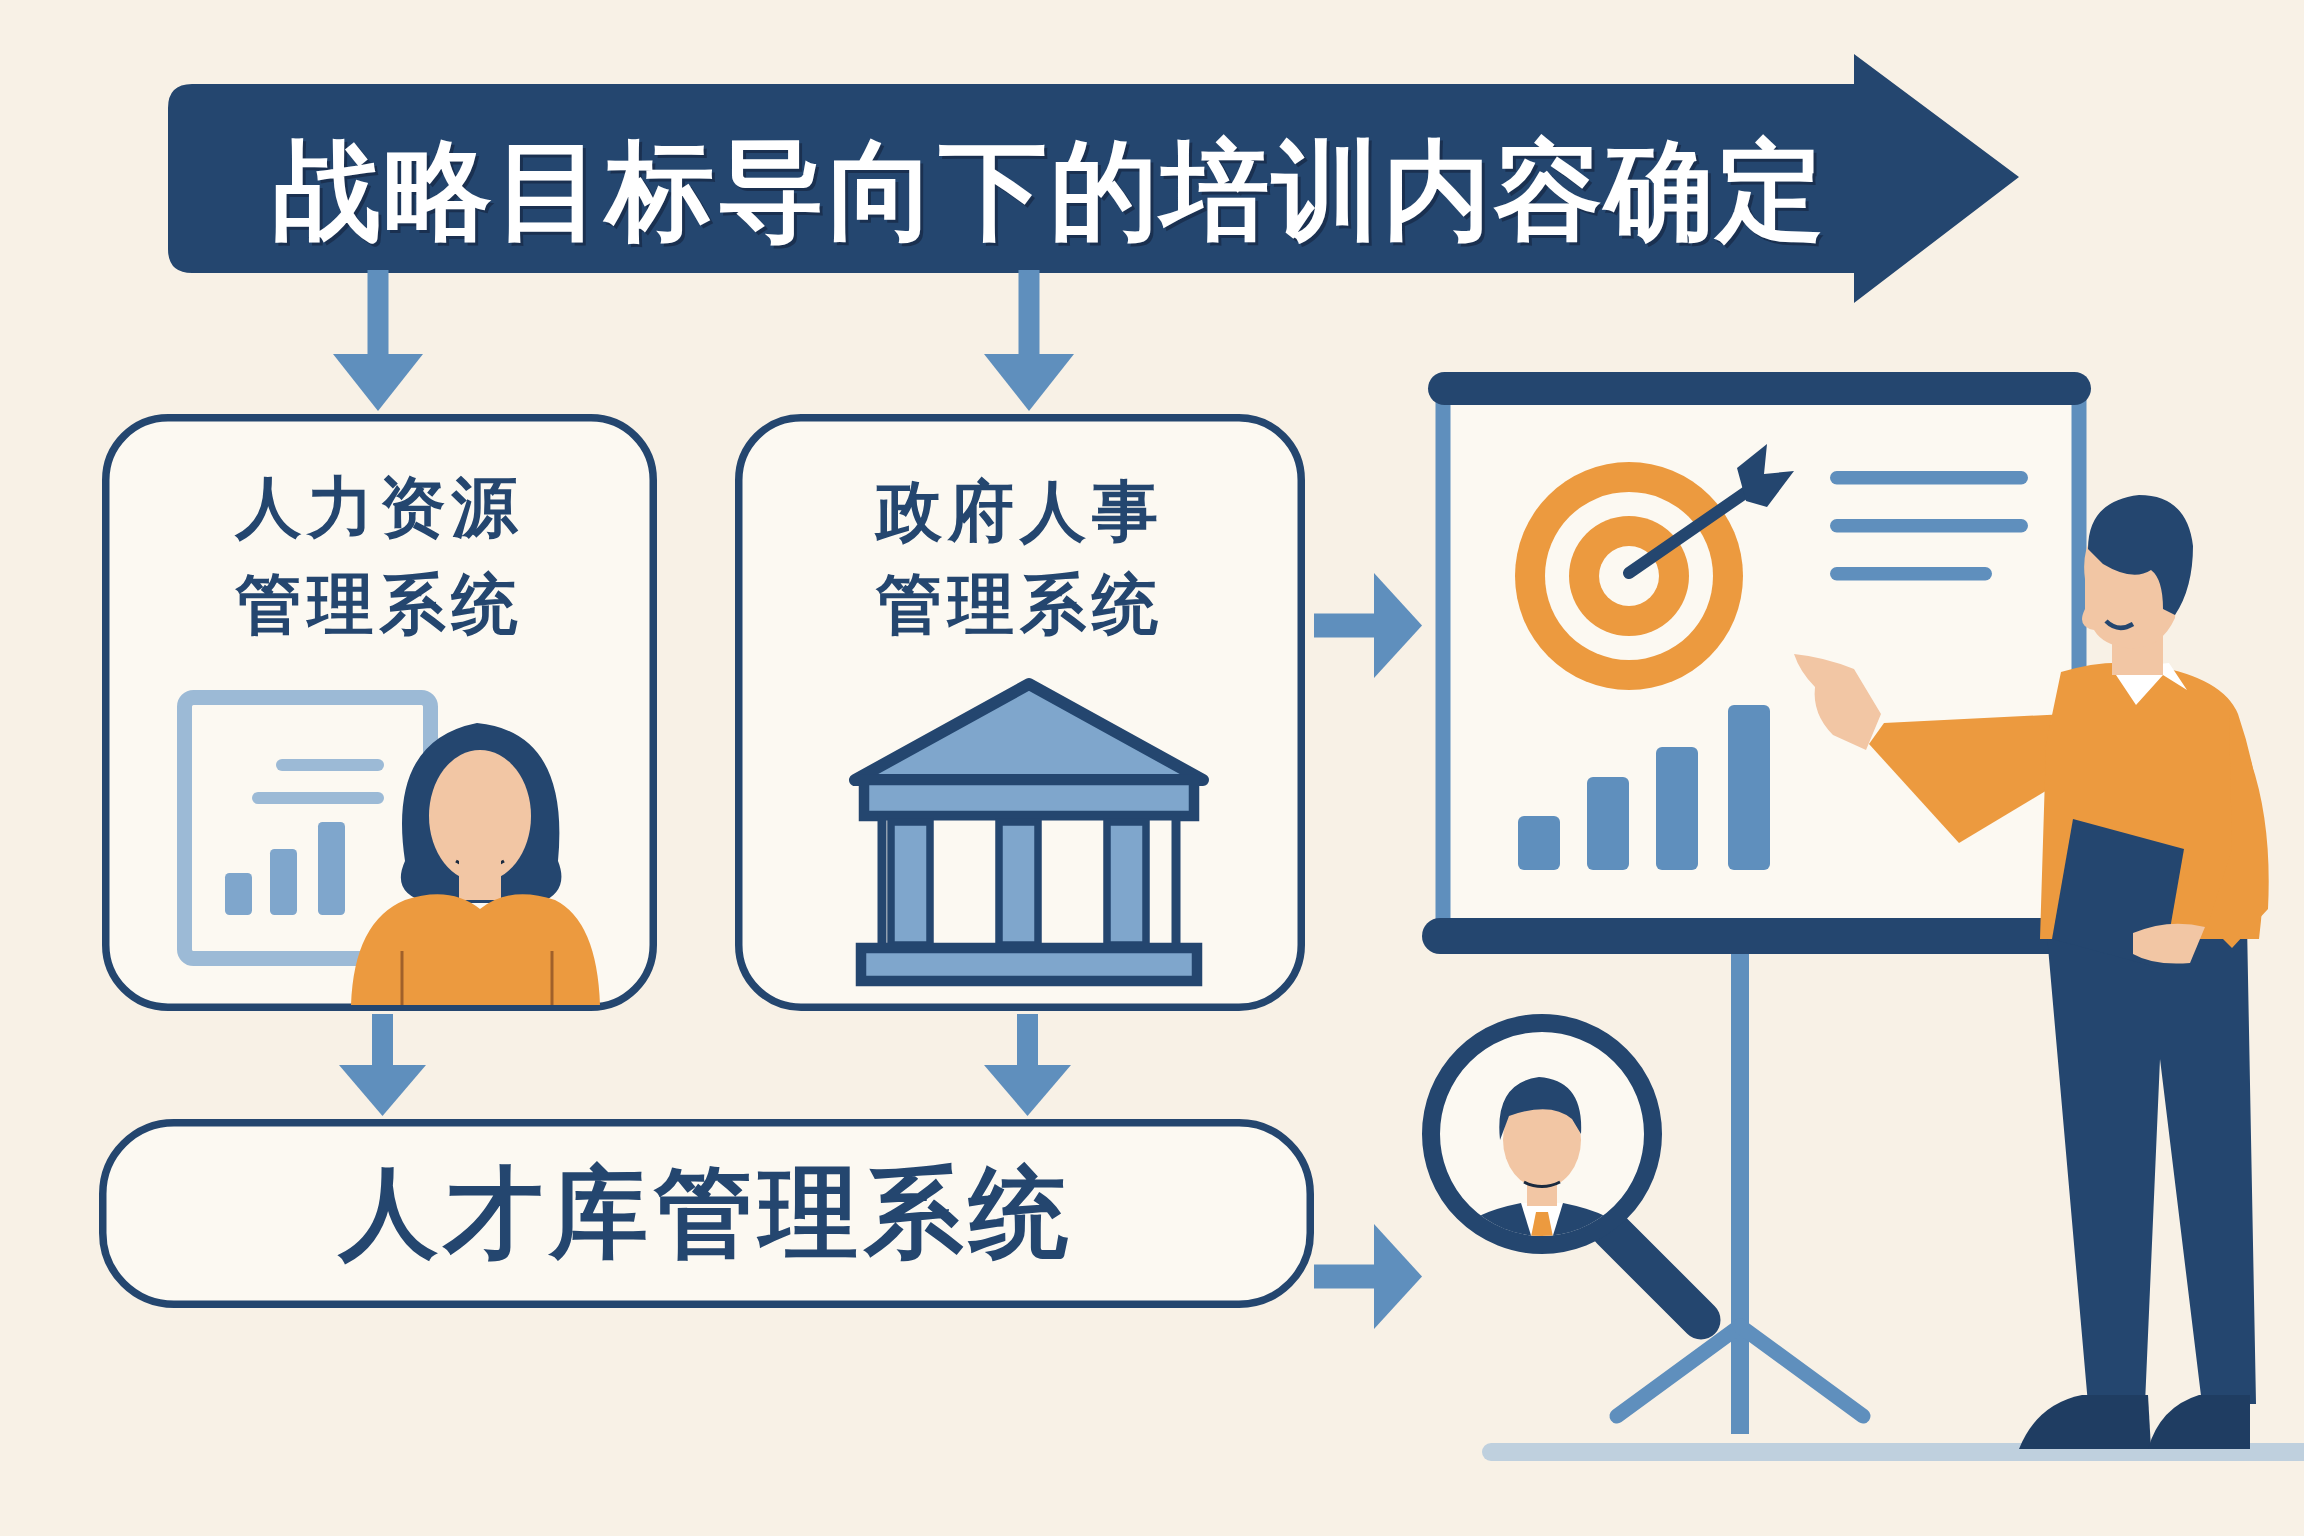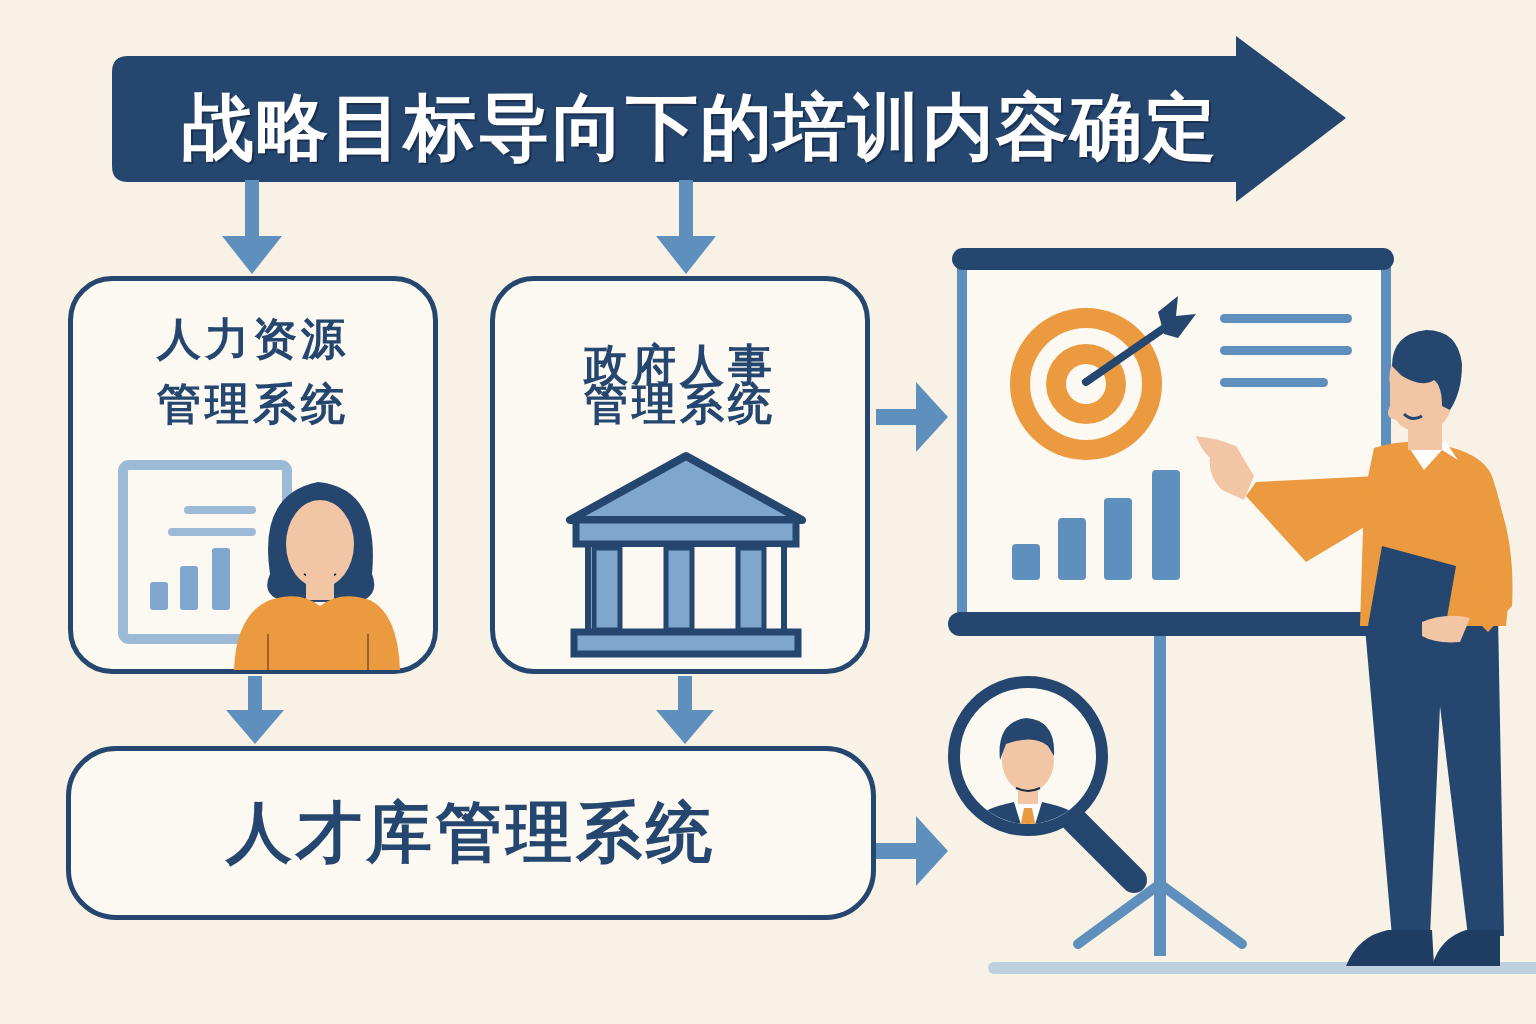--- a/index.html
+++ b/index.html
@@ -63,21 +63,21 @@
   <path d="M40,100 Q28,20 88,8 Q150,14 142,100 Q150,120 130,128 L56,128 Q30,122 40,100 Z" fill="#24466f"></path>
   <ellipse cx="90" cy="70" rx="34" ry="44" fill="#f2c6a4"></ellipse>
   <path d="M74,100 Q90,110 106,100" stroke="#1a2a3f" stroke-width="2" fill="none"></path>
   <rect x="76" y="100" width="28" height="26" fill="#f2c6a4"></rect>
   <path d="M4,196 Q6,140 40,126 Q70,116 90,132 Q110,116 140,126 Q168,140 170,196 Z" fill="#ec9a3f"></path>
   <line x1="38" y1="160" x2="38" y2="196" stroke="#a0602a" stroke-width="2"></line>
   <line x1="138" y1="160" x2="138" y2="196" stroke="#a0602a" stroke-width="2"></line>
 </svg>
 
 <div class="box" style="left:490px;top:276px;width:380px;height:398px;">
-  <div class="box-label" style="top:30px;margin-top:23px;">政府人事</div>
+  <div class="box-label" style="top:30px;">政府人事</div>
   <div class="box-label" style="top:92px;">管理系统</div>
 </div>
 <svg width="240" height="210" style="left:566px;top:452px;">
   <polygon points="120,4 4,68 236,68" fill="#7fa6cc" stroke="#24466f" stroke-width="8" stroke-linejoin="round"></polygon>
   <rect x="10" y="68" width="220" height="24" fill="#7fa6cc" stroke="#24466f" stroke-width="7"></rect>
   <rect x="22" y="92" width="196" height="88" fill="#fcf9f2" stroke="#24466f" stroke-width="6"></rect>
   <rect x="28" y="96" width="26" height="82" fill="#7fa6cc" stroke="#24466f" stroke-width="5"></rect>
   <rect x="100" y="96" width="26" height="82" fill="#7fa6cc" stroke="#24466f" stroke-width="5"></rect>
   <rect x="172" y="96" width="26" height="82" fill="#7fa6cc" stroke="#24466f" stroke-width="5"></rect>
   <rect x="8" y="180" width="224" height="22" fill="#7fa6cc" stroke="#24466f" stroke-width="7"></rect>
@@ -90,21 +90,21 @@
 
 <svg width="80" height="80" style="left:216px;top:676px;">
   <rect x="32" y="0" width="14" height="36" fill="#5f8fbd"></rect>
   <polygon points="10,34 68,34 39,68" fill="#5f8fbd"></polygon>
 </svg>
 <svg width="80" height="80" style="left:646px;top:676px;">
   <rect x="32" y="0" width="14" height="36" fill="#5f8fbd"></rect>
   <polygon points="10,34 68,34 39,68" fill="#5f8fbd"></polygon>
 </svg>
 
-<div class="box" style="left:66px;top:746px;width:810px;height:174px;border-radius:50px;">
+<div class="box" style="left:66px;top:746px;width:810px;height:126px;border-radius:50px;">
   <div class="talent-label">人才库管理系统</div>
 </div>
 
 <svg width="80" height="70" style="left:876px;top:816px;">
   <rect x="0" y="27" width="44" height="16" fill="#5f8fbd"></rect>
   <polygon points="40,0 72,35 40,70" fill="#5f8fbd"></polygon>
 </svg>
 
 <svg width="220" height="240" style="left:944px;top:660px;">
   <line x1="130" y1="160" x2="190" y2="220" stroke="#24466f" stroke-width="26" stroke-linecap="round"></line>

